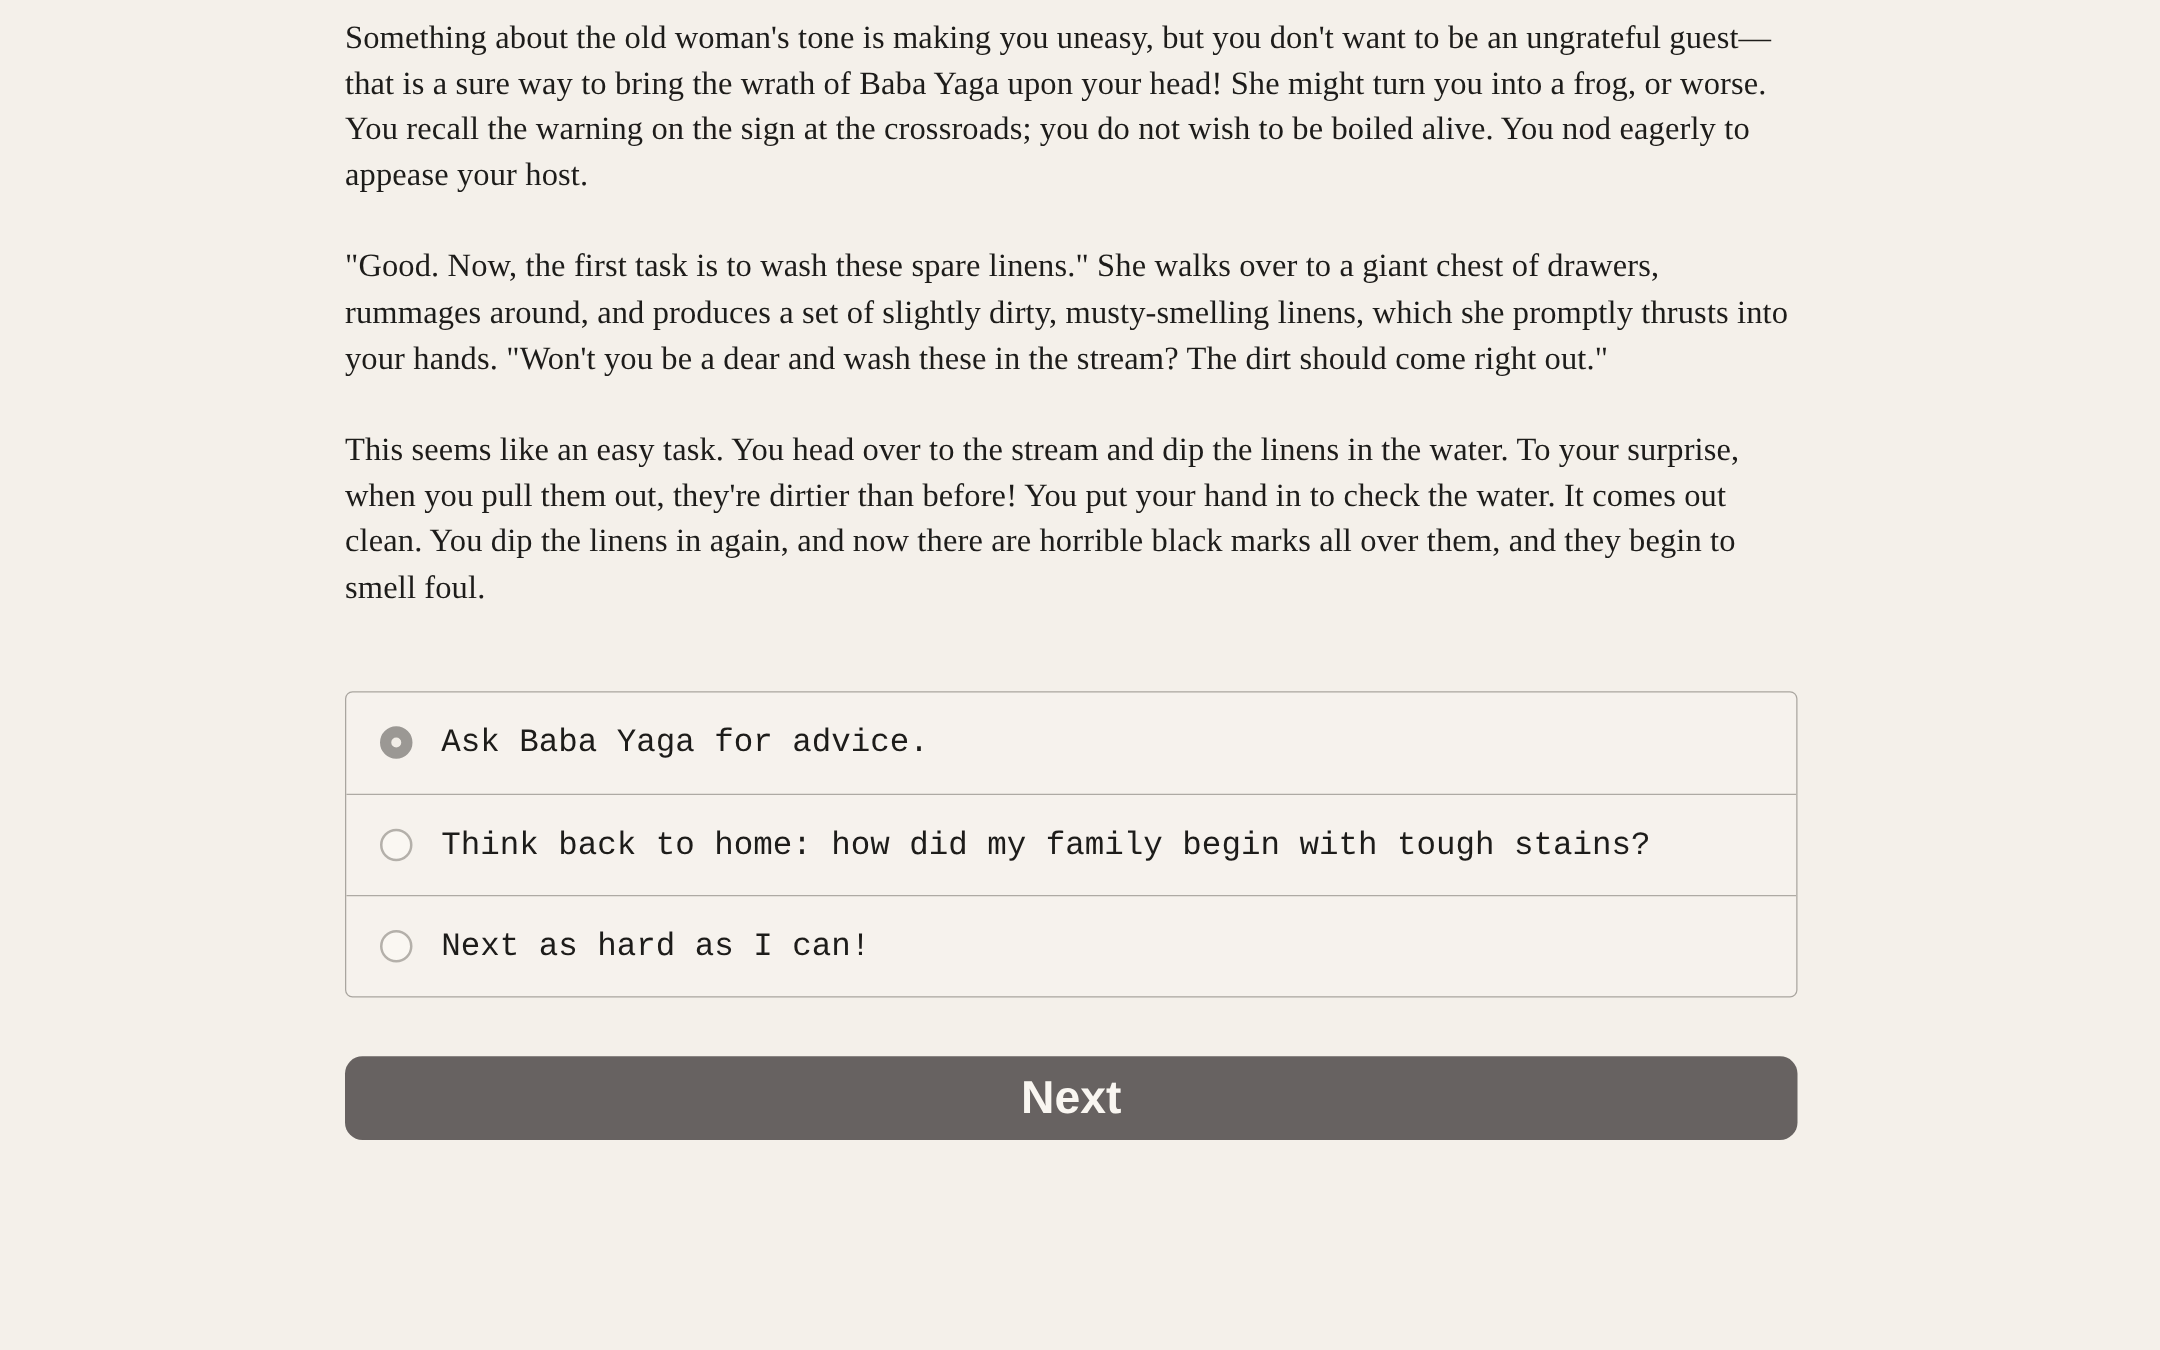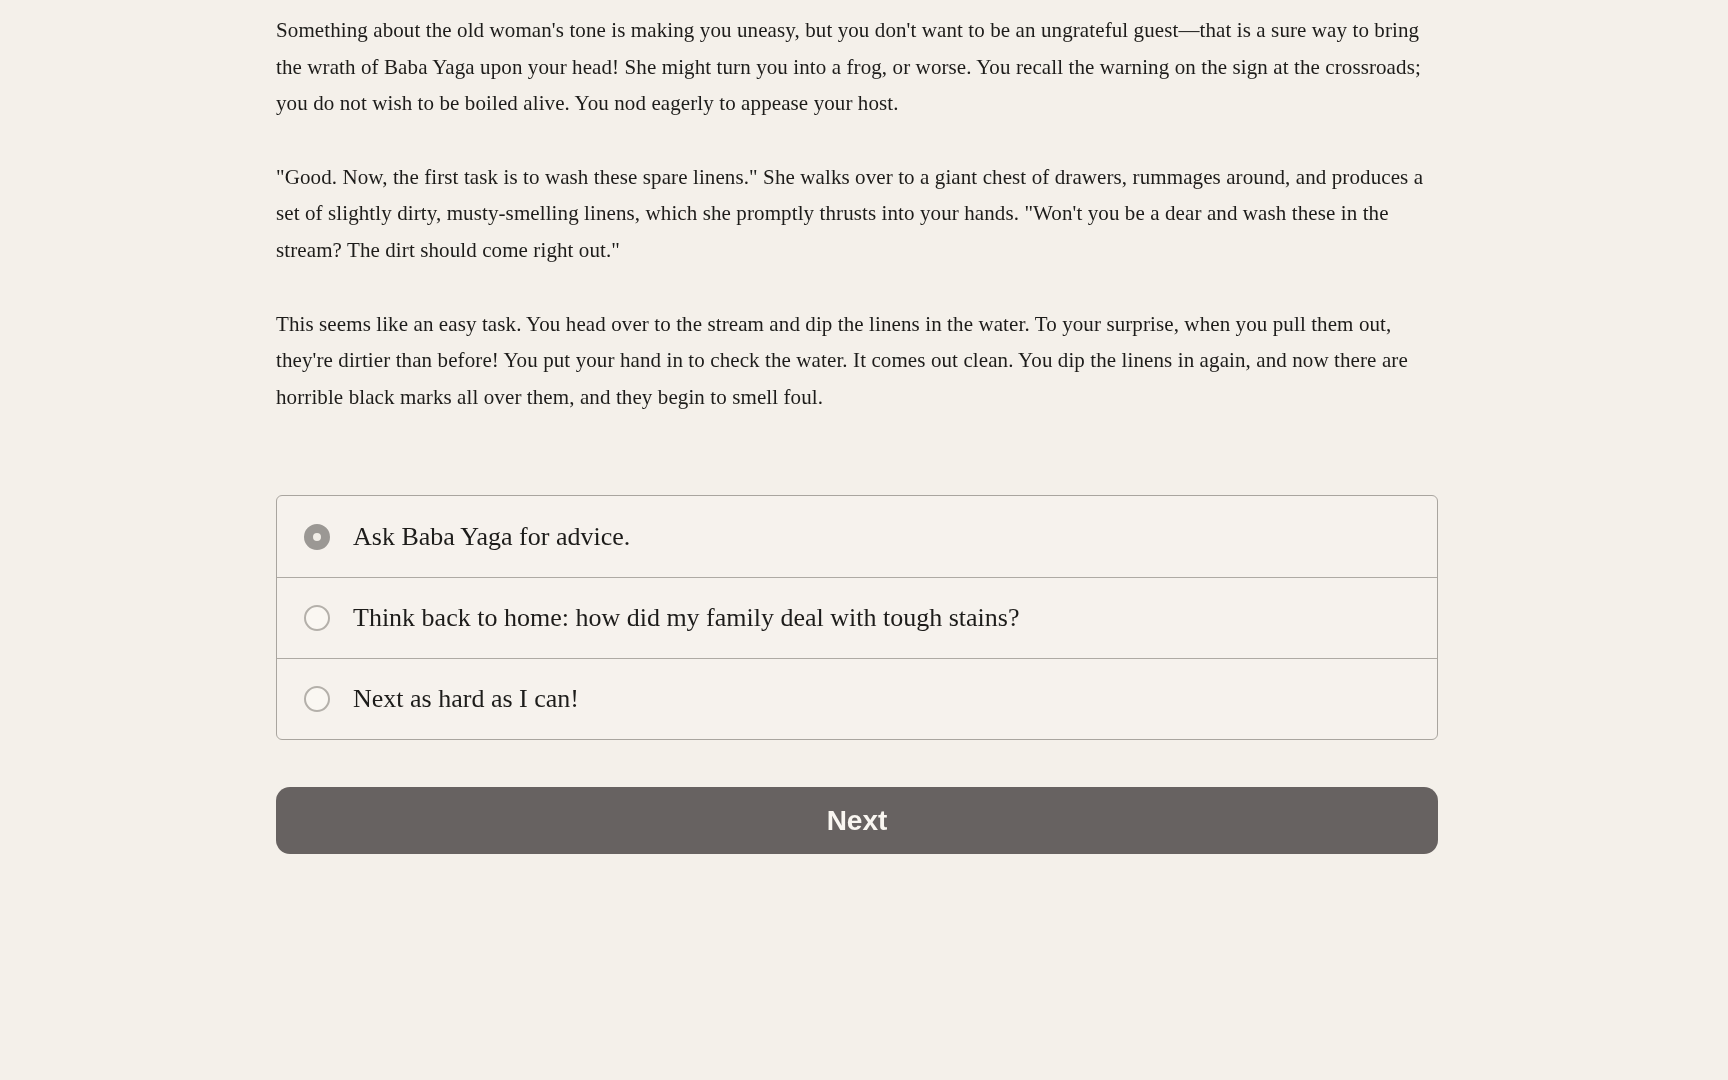--- a/index.html
+++ b/index.html
@@ -9,31 +9,32 @@
     font-family: "Liberation Serif", serif;
     color: #1d1c1a;
     overflow: hidden;
   }
   .content {
     width: 1162px;
     margin-left: 276px;
     padding-top: 12px;
   }
   .story p {
-    font-size: 21px;
+    font-size: 26px;
     line-height: 36.6px;
     margin-bottom: 37px;
     letter-spacing: 0.1px;
   }
   .choice-box {
-    margin-top: 80px;
+    margin-top: 64px;
     border: 1px solid #a9a59f;
     border-radius: 6px;
     background: #f6f2ed;
     overflow: hidden;
+    font-family: Liberation Mono, monospace;
   }
   .choice-row {
     display: flex;
     align-items: center;
     height: 81px;
     cursor: pointer;
   }
   .choice-row + .choice-row {
     border-top: 1px solid #aeaaa4;
   }
@@ -57,21 +58,21 @@
   .next-btn {
     display: block;
     width: 1162px;
     height: 67px;
     margin-top: 47px;
     border: none;
     border-radius: 14px;
     background: #676261;
     color: #f9f6f1;
     font-family: "Liberation Sans", sans-serif;
-    font-size: 28px;
+    font-size: 37px;
     font-weight: bold;
     cursor: pointer;
     text-align: center;
   }
 </style>
 </head>
 <body>
 
 <div class="content">
 
@@ -81,21 +82,21 @@
     <p>This seems like an easy task. You head over to the stream and dip the linens in the water. To your surprise, when you pull them out, they're dirtier than before! You put your hand in to check the water. It comes out clean. You dip the linens in again, and now there are horrible black marks all over them, and they begin to smell foul.</p>
   </div>
 
   <div class="choice-box">
     <label class="choice-row">
       <span class="radio selected"></span>
       <span class="choice-label">Ask Baba Yaga for advice.</span>
     </label>
     <label class="choice-row">
       <span class="radio"></span>
-      <span class="choice-label">Think back to home: how did my family deal with tough stains?</span>
+      <span class="choice-label">Think back to home: how did my family begin with tough stains?</span>
     </label>
     <label class="choice-row">
       <span class="radio"></span>
       <span class="choice-label">Next as hard as I can!</span>
     </label>
   </div>
 
   <button class="next-btn">Next</button>
 
 </div>

